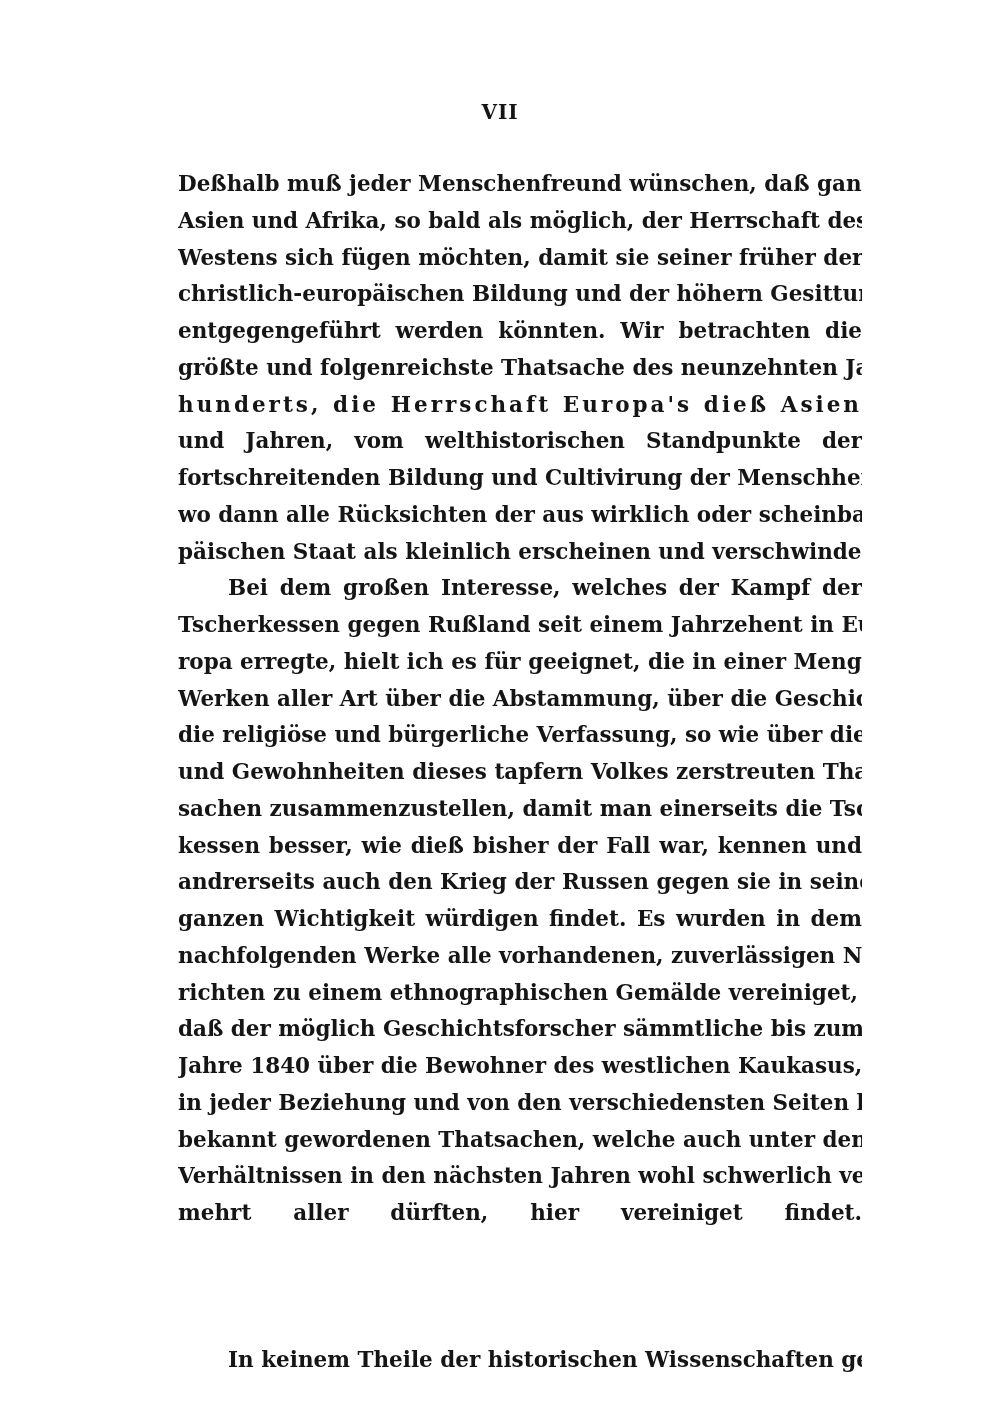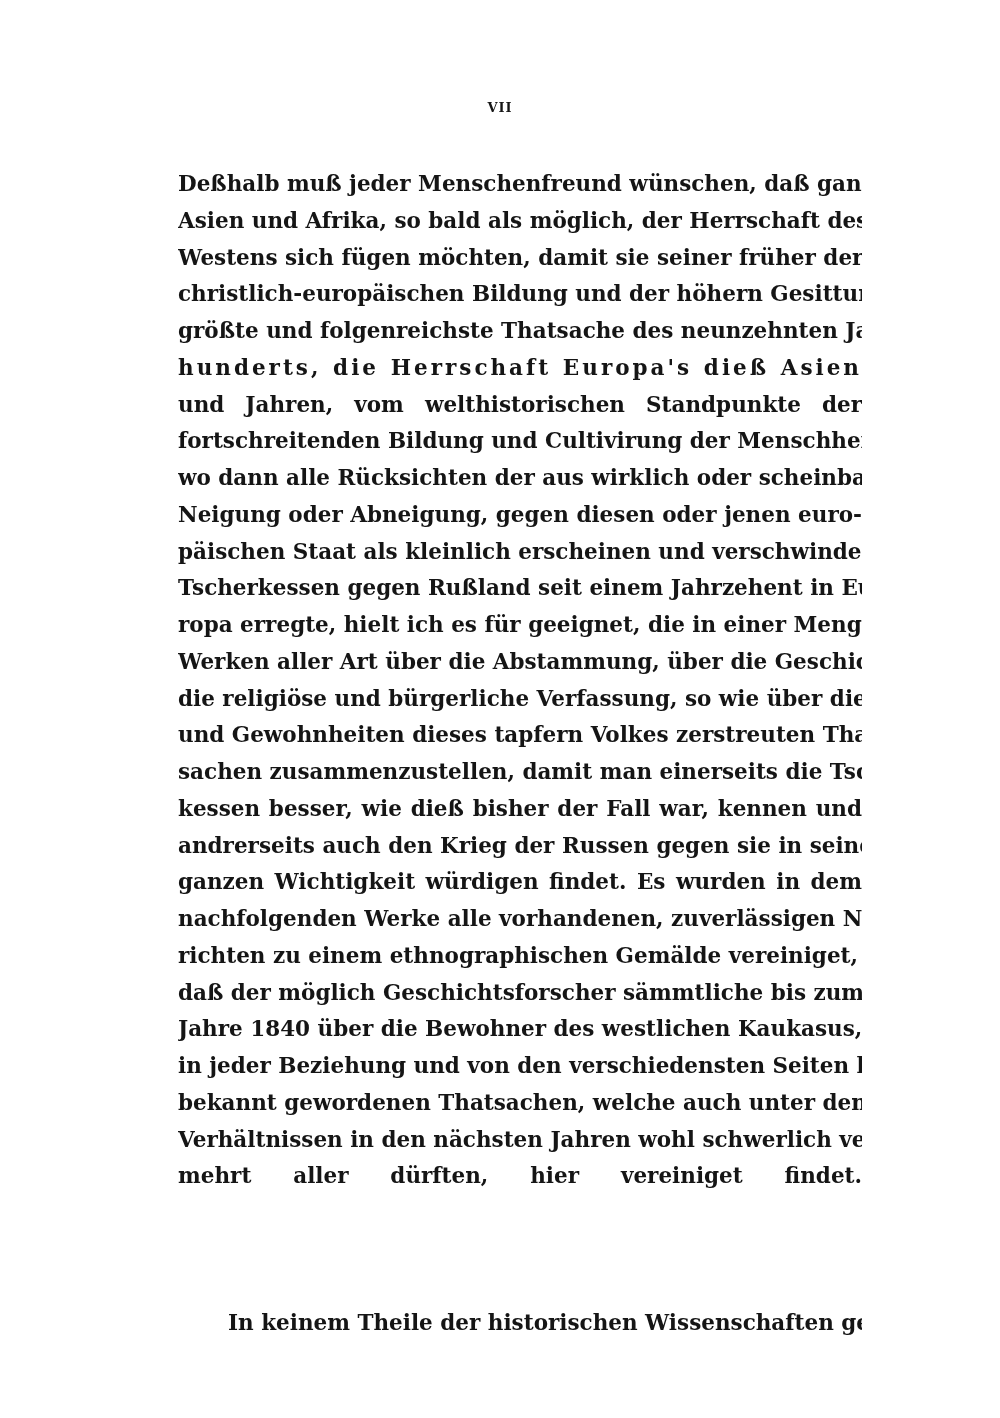--- a/index.html
+++ b/index.html
@@ -3,21 +3,21 @@
 <meta charset="utf-8">
 <style>
   html, body { margin: 0; padding: 0; background: #ffffff; }
   body { width: 1000px; height: 1418px; position: relative; overflow: hidden; }
   .page {
     position: absolute; left: 0; top: 0; width: 1000px; height: 1418px;
     background: #ffffff; color: #111111;
   }
   .page-number {
     position: absolute; top: 100px; left: 0; width: 1000px; text-align: center;
-    font-family: "DejaVu Serif", serif; font-weight: bold; font-size: 13px;
+    font-family: "DejaVu Serif", serif; font-weight: bold; font-size: 20px;
     letter-spacing: 1px; color: #151515;
   }
   .body-text {
     position: absolute; left: 178px; top: 166px; width: 684px;
     font-family: "DejaVu Serif", serif; font-weight: bold; font-size: 21.5px;
     color: #151515;
   }
   .line {
     display: block; height: 36.75px; line-height: 36.75px;
     white-space: nowrap; text-align: justify; text-align-last: justify;
@@ -33,30 +33,31 @@
 <div class="page">
   <div class="page-number">VII</div>
 
   <div class="body-text">
 
     <div>
       <span class="line">Deßhalb muß jeder Menschenfreund wünschen, daß ganz</span>
       <span class="line">Asien und Afrika, so bald als möglich, der Herrschaft des</span>
       <span class="line">Westens sich fügen möchten, damit sie seiner früher der</span>
       <span class="line">christlich-europäischen Bildung und der höhern Gesittung</span>
+      <span class="line">entgegengeführt werden könnten. Wir betrachten die</span>
       <span class="line">größte und folgenreichste Thatsache des neunzehnten Jahr-</span>
       <span class="line spaced">hunderts, die Herrschaft Europa's dieß Asien</span>
       <span class="line">und Jahren, vom welthistorischen Standpunkte der</span>
       <span class="line">fortschreitenden Bildung und Cultivirung der Menschheit,</span>
       <span class="line">wo dann alle Rücksichten der aus wirklich oder scheinbar</span>
-      <span class="line">Neigung oder Abneigung, gegen diesen oder jenen euro-</span>
       <span class="line last">päischen Staat als kleinlich erscheinen und verschwinden.</span>
     </div>
 
     <div>
+      <span class="line indent">Bei dem großen Interesse, welches der Kampf der</span>
       <span class="line">Tscherkessen gegen Rußland seit einem Jahrzehent in Eu-</span>
       <span class="line">ropa erregte, hielt ich es für geeignet, die in einer Menge von</span>
       <span class="line">Werken aller Art über die Abstammung, über die Geschichte,</span>
       <span class="line">die religiöse und bürgerliche Verfassung, so wie über die Sitten</span>
       <span class="line">und Gewohnheiten dieses tapfern Volkes zerstreuten That-</span>
       <span class="line">sachen zusammenzustellen, damit man einerseits die Tscher-</span>
       <span class="line">kessen besser, wie dieß bisher der Fall war, kennen und</span>
       <span class="line">andrerseits auch den Krieg der Russen gegen sie in seiner</span>
       <span class="line">ganzen Wichtigkeit würdigen findet. Es wurden in dem</span>
       <span class="line">nachfolgenden Werke alle vorhandenen, zuverlässigen Nach-</span>

